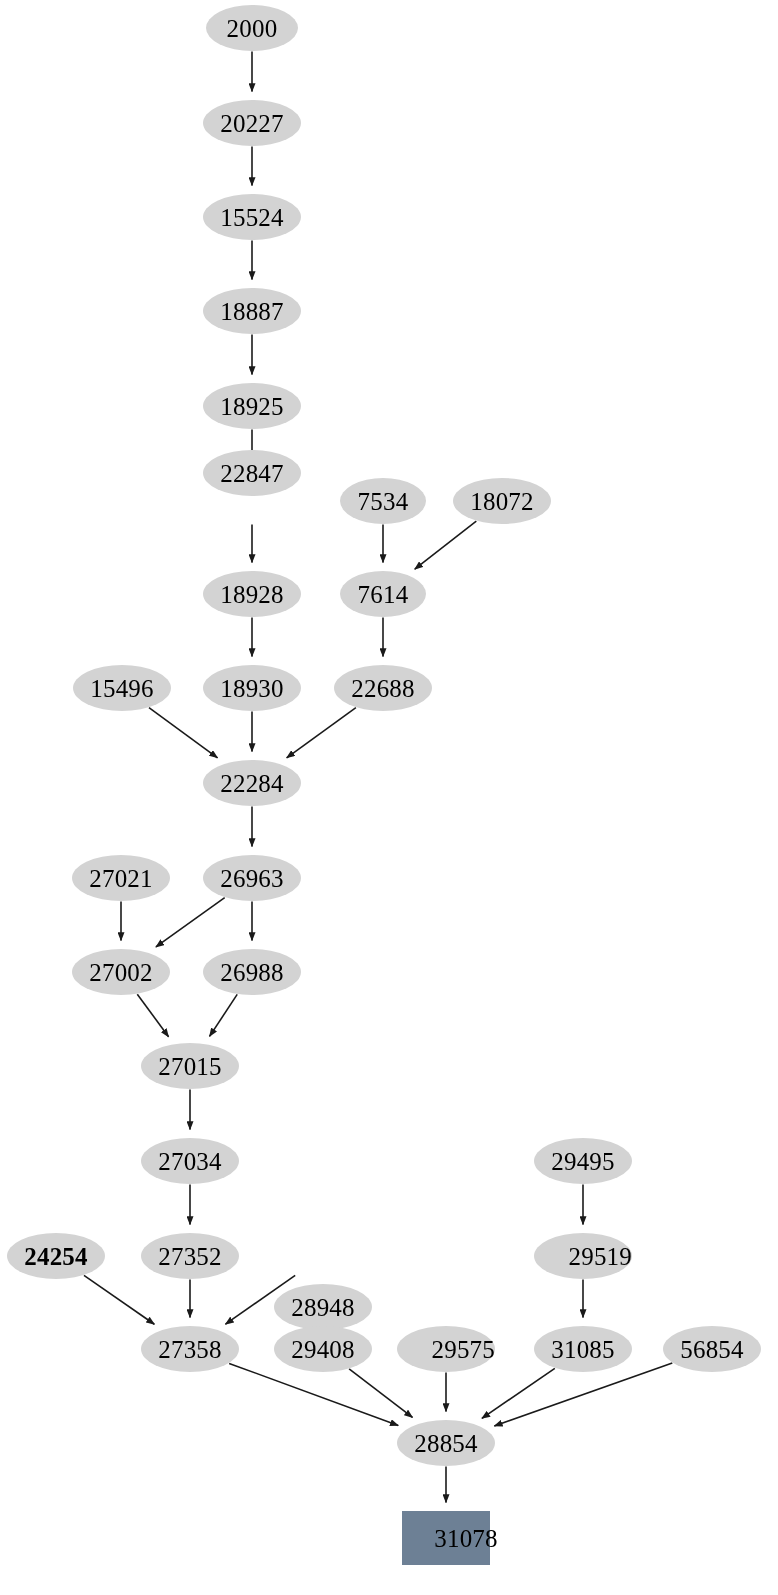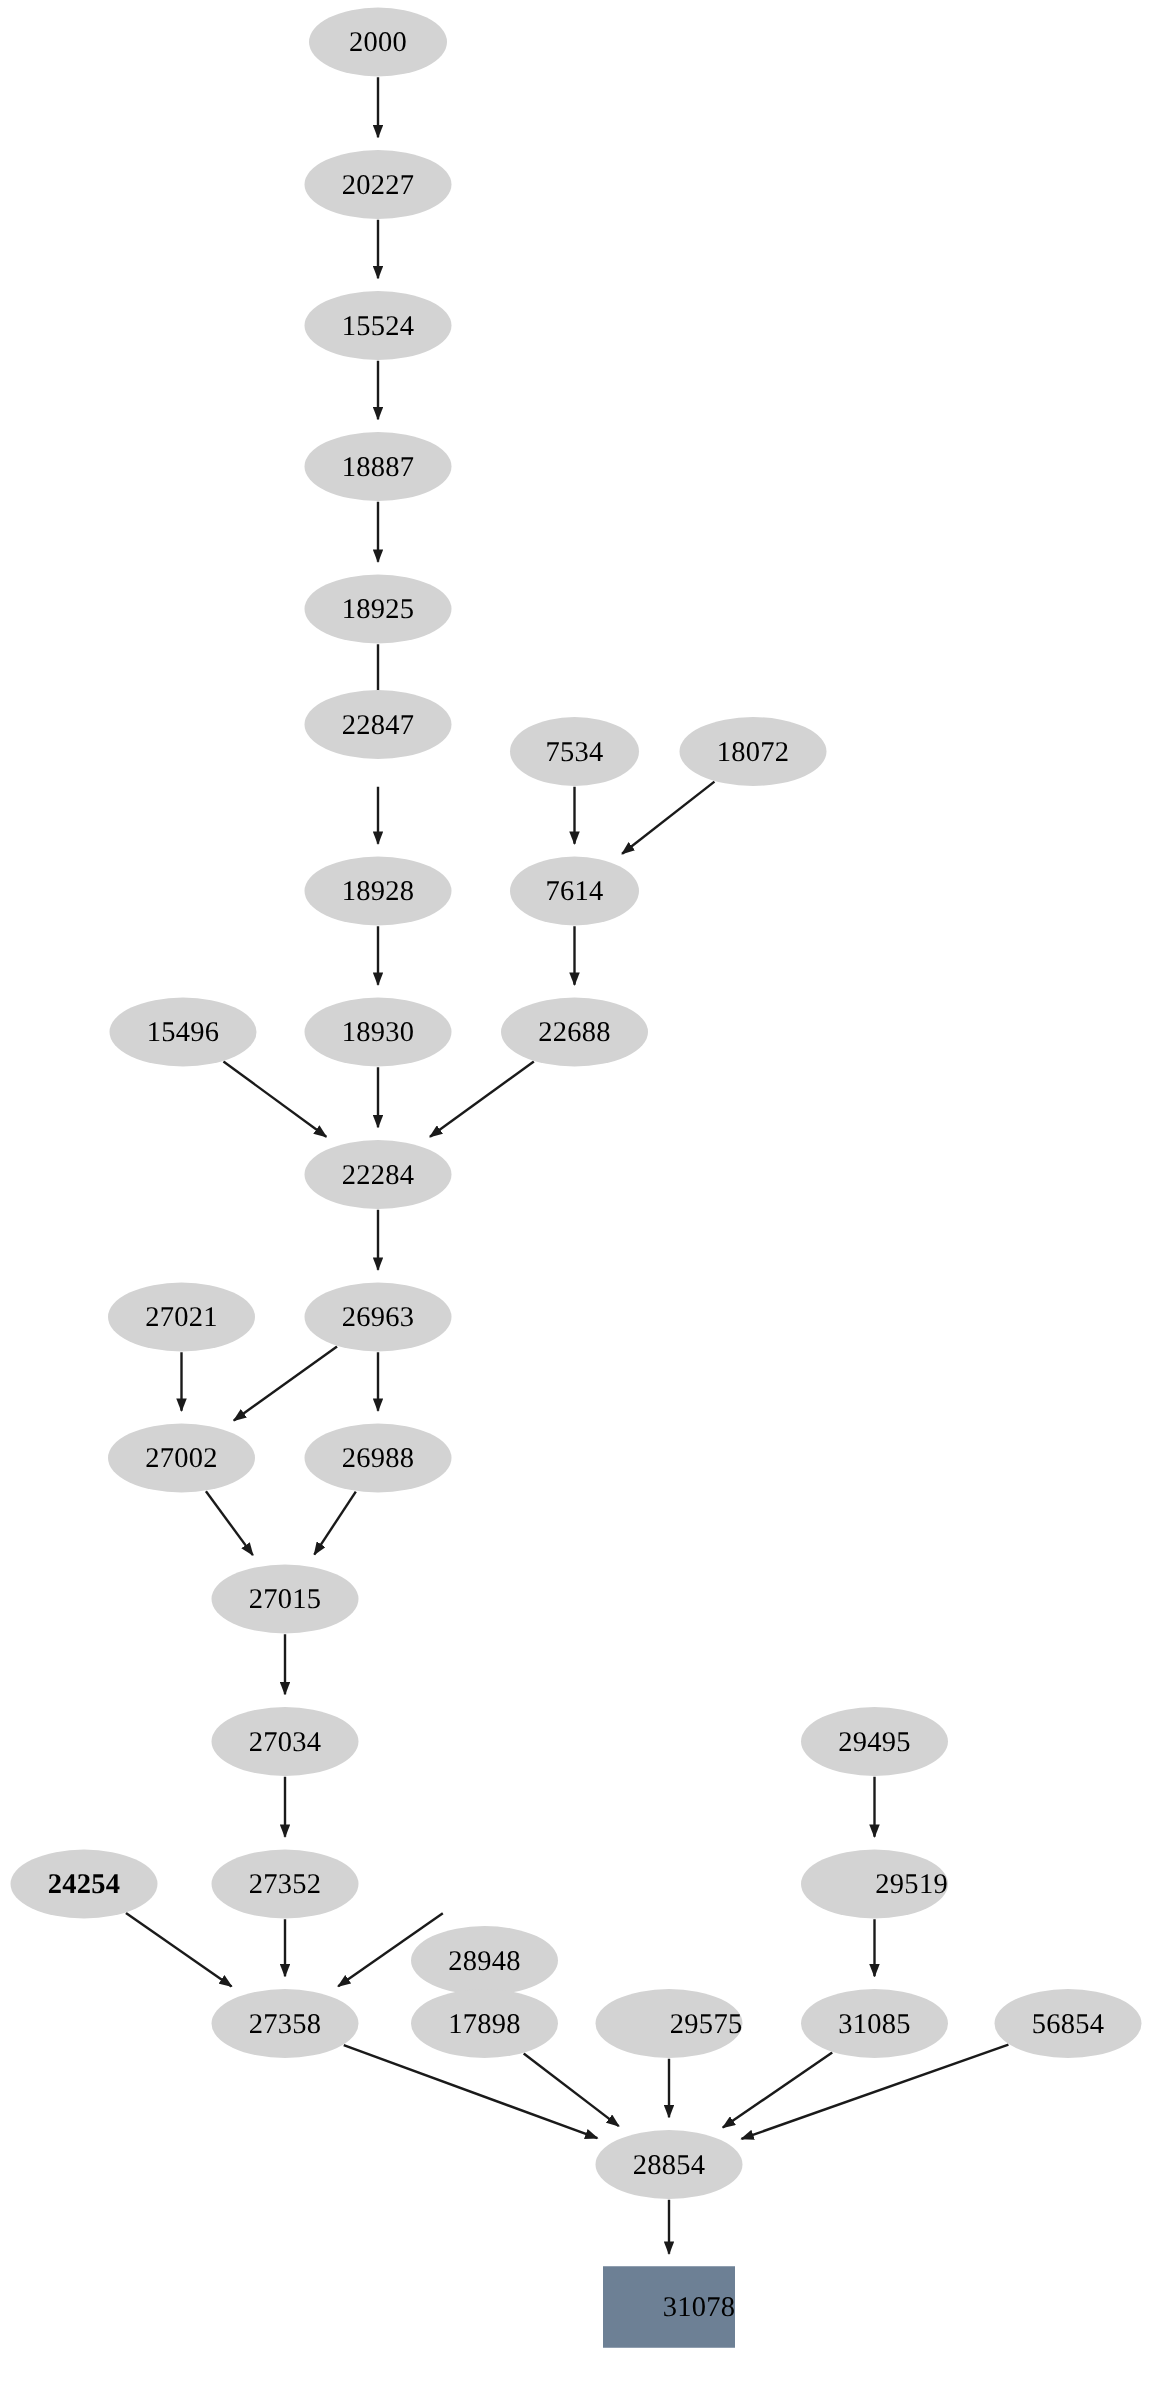--- a/index.html
+++ b/index.html
@@ -33,21 +33,21 @@
     width: 778px;
     height: 1595px;
   }
   .node {
     position: absolute;
     display: flex;
     align-items: center;
     justify-content: center;
     box-sizing: border-box;
     color: #000000;
-    font-size: 19px;
+    font-size: 25px;
     line-height: 1;
     white-space: nowrap;
     letter-spacing: 0.2px;
   }
   .node.ellipse {
     border-radius: 50%;
     background: #d3d3d3;
   }
   .node.box {
     background: #6d8095;
@@ -109,21 +109,21 @@
       </div>
       <div class="node ellipse" style="left: 203px; top: 194px; width: 98px; height: 46px;">
         <span class="node-label">15524</span>
       </div>
       <div class="node ellipse" style="left: 203px; top: 288px; width: 98px; height: 46px;">
         <span class="node-label">18887</span>
       </div>
       <div class="node ellipse" style="left: 203px; top: 383px; width: 98px; height: 46px;">
         <span class="node-label">18925</span>
       </div>
-      <div class="node ellipse" style="left: 203px; top: 460px; width: 98px; height: 46px;">
+      <div class="node ellipse" style="left: 203px; top: 450px; width: 98px; height: 46px;">
         <span class="node-label">22847</span>
       </div>
       <div class="node ellipse" style="left: 340px; top: 478px; width: 86px; height: 46px;">
         <span class="node-label">7534</span>
       </div>
       <div class="node ellipse" style="left: 453px; top: 478px; width: 98px; height: 46px;">
         <span class="node-label">18072</span>
       </div>
       <div class="node ellipse" style="left: 203px; top: 571px; width: 98px; height: 46px;">
         <span class="node-label">18928</span>
@@ -173,21 +173,21 @@
       <div class="node ellipse" style="left: 274px; top: 1284px; width: 98px; height: 46px; font-family: Liberation Serif, serif;">
         <span class="node-label">28948</span>
       </div>
       <div class="node ellipse" style="left: 534px; top: 1233px; width: 98px; height: 46px; justify-content: flex-end;">
         <span class="node-label">29519</span>
       </div>
       <div class="node ellipse" style="left: 141px; top: 1326px; width: 98px; height: 46px;">
         <span class="node-label">27358</span>
       </div>
       <div class="node ellipse" style="left: 274px; top: 1326px; width: 98px; height: 46px;">
-        <span class="node-label">17898</span>
+        <span class="node-label">29408</span>
       </div>
       <div class="node ellipse" style="left: 397px; top: 1326px; width: 98px; height: 46px; justify-content: flex-end;">
         <span class="node-label">29575</span>
       </div>
       <div class="node ellipse" style="left: 534px; top: 1326px; width: 98px; height: 46px;">
         <span class="node-label">31085</span>
       </div>
       <div class="node ellipse" style="left: 663px; top: 1326px; width: 98px; height: 46px;">
         <span class="node-label">56854</span>
       </div>

